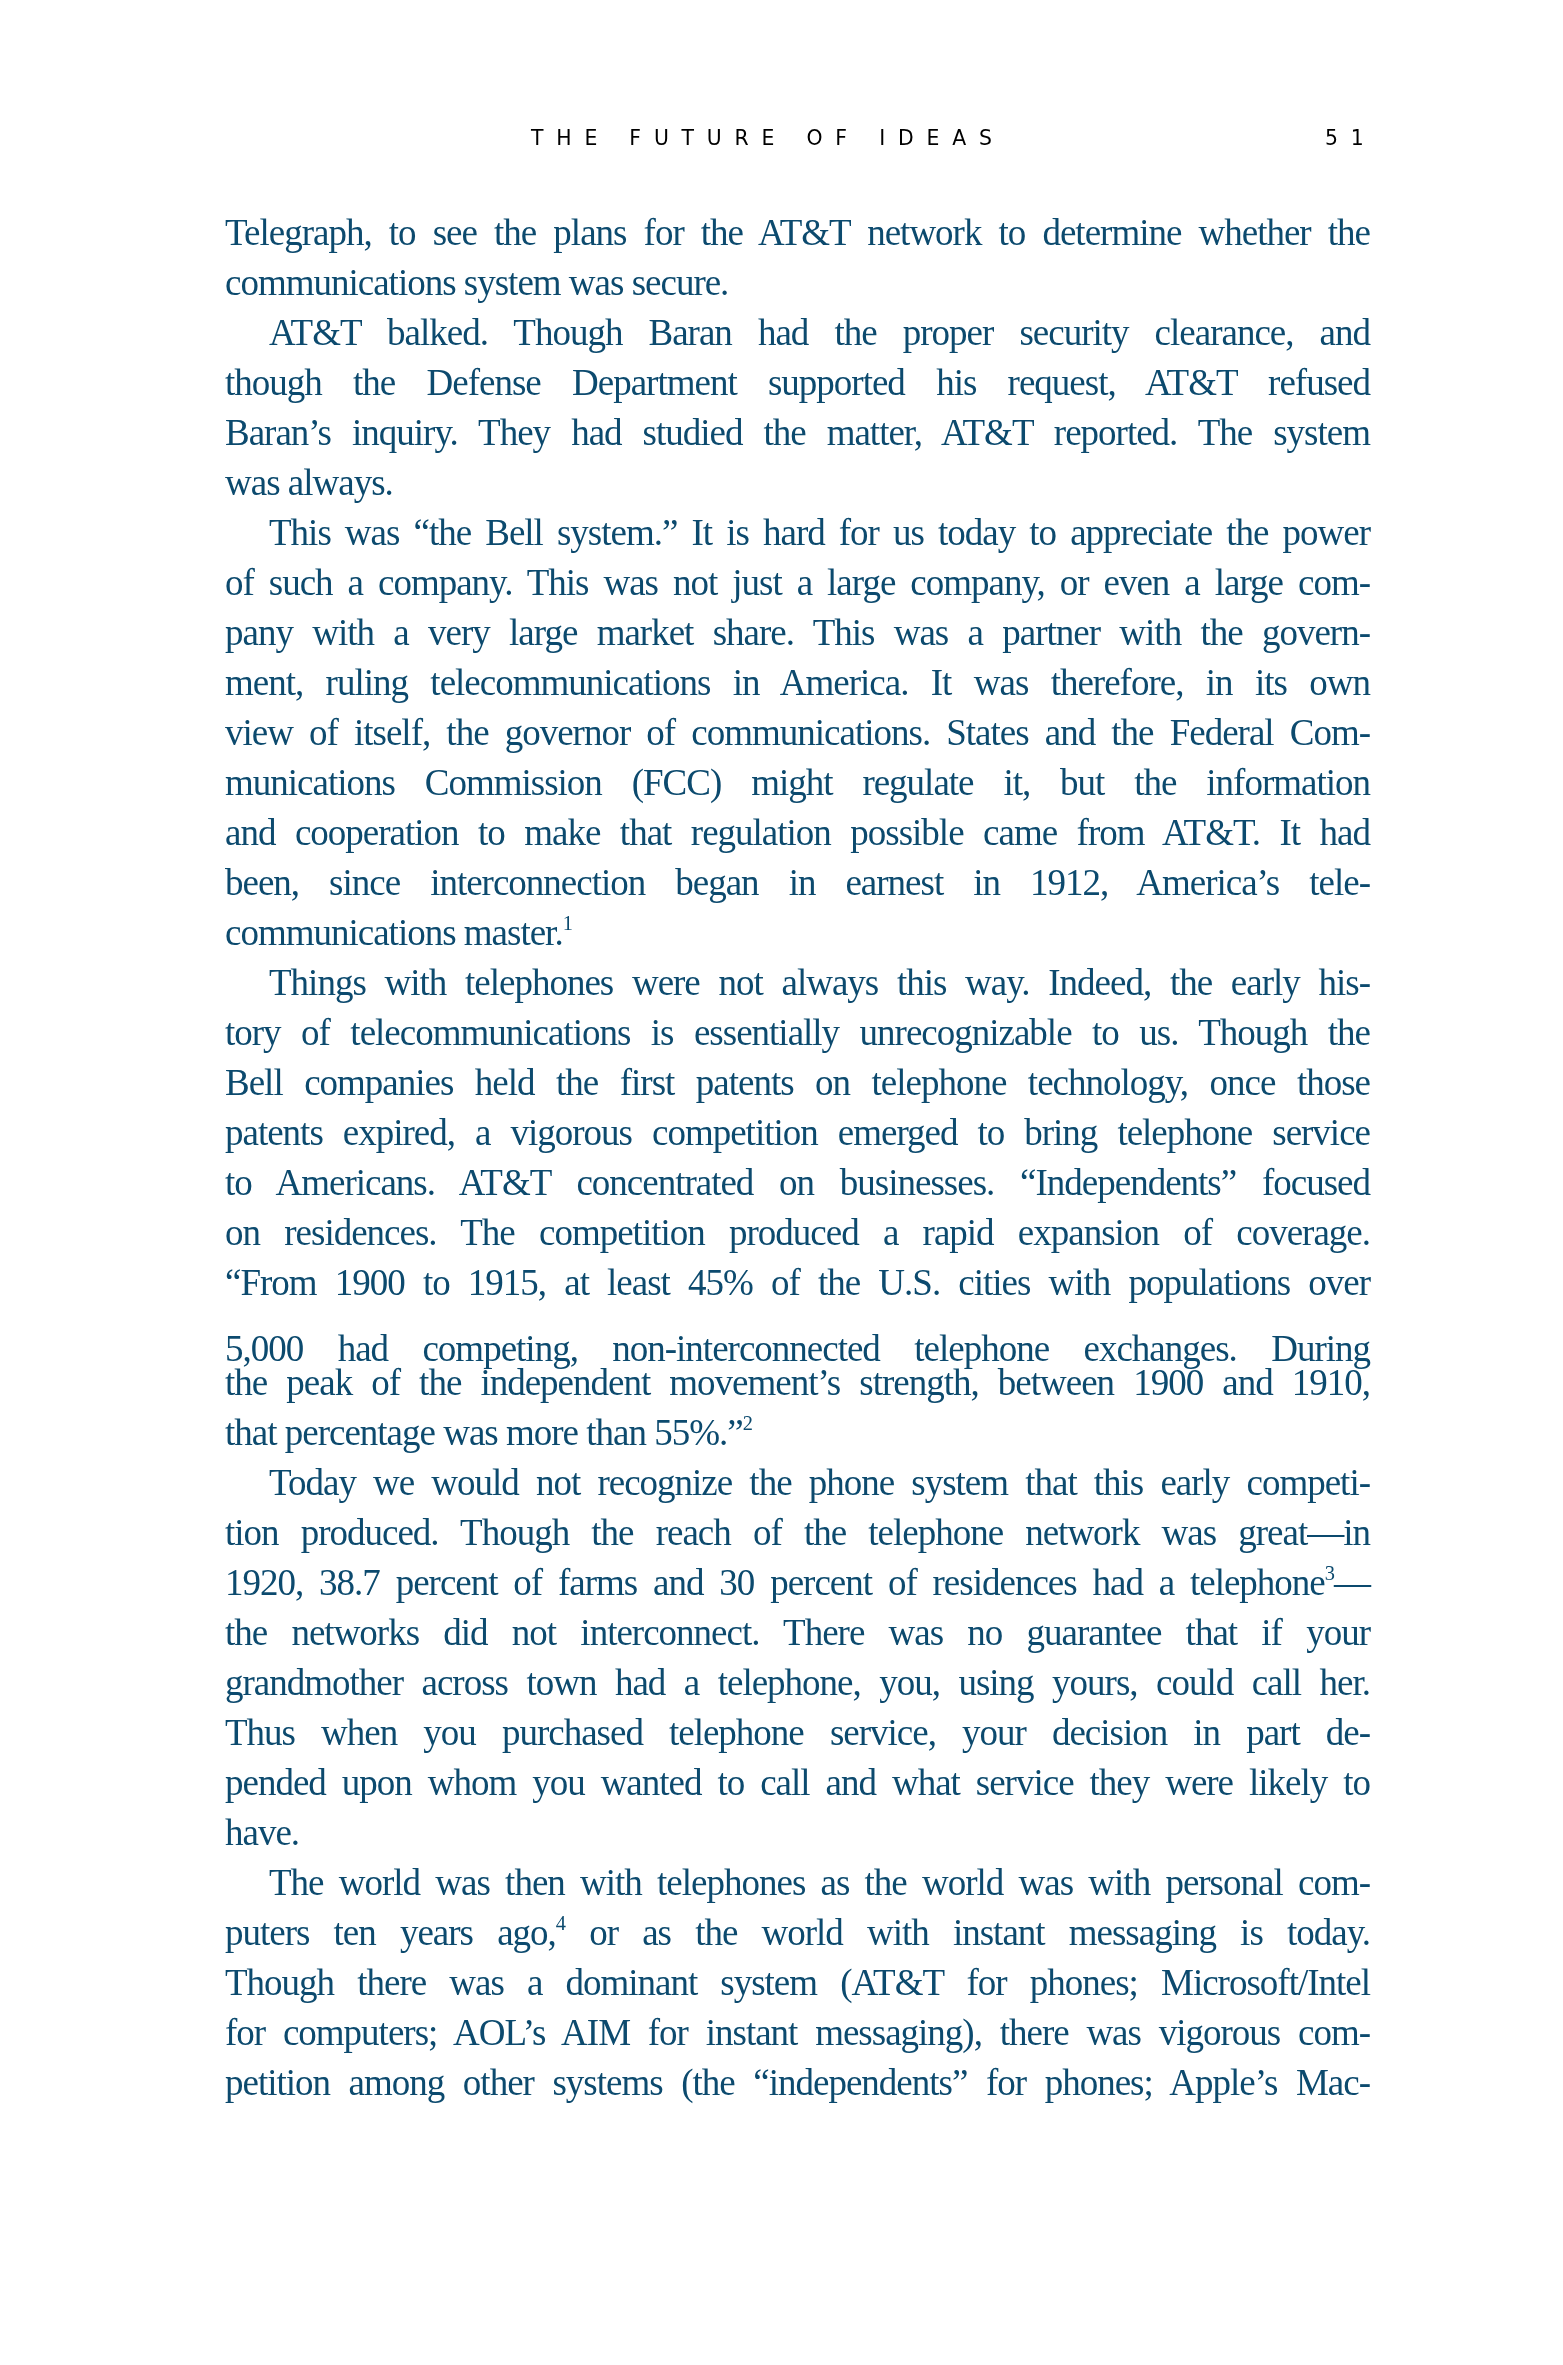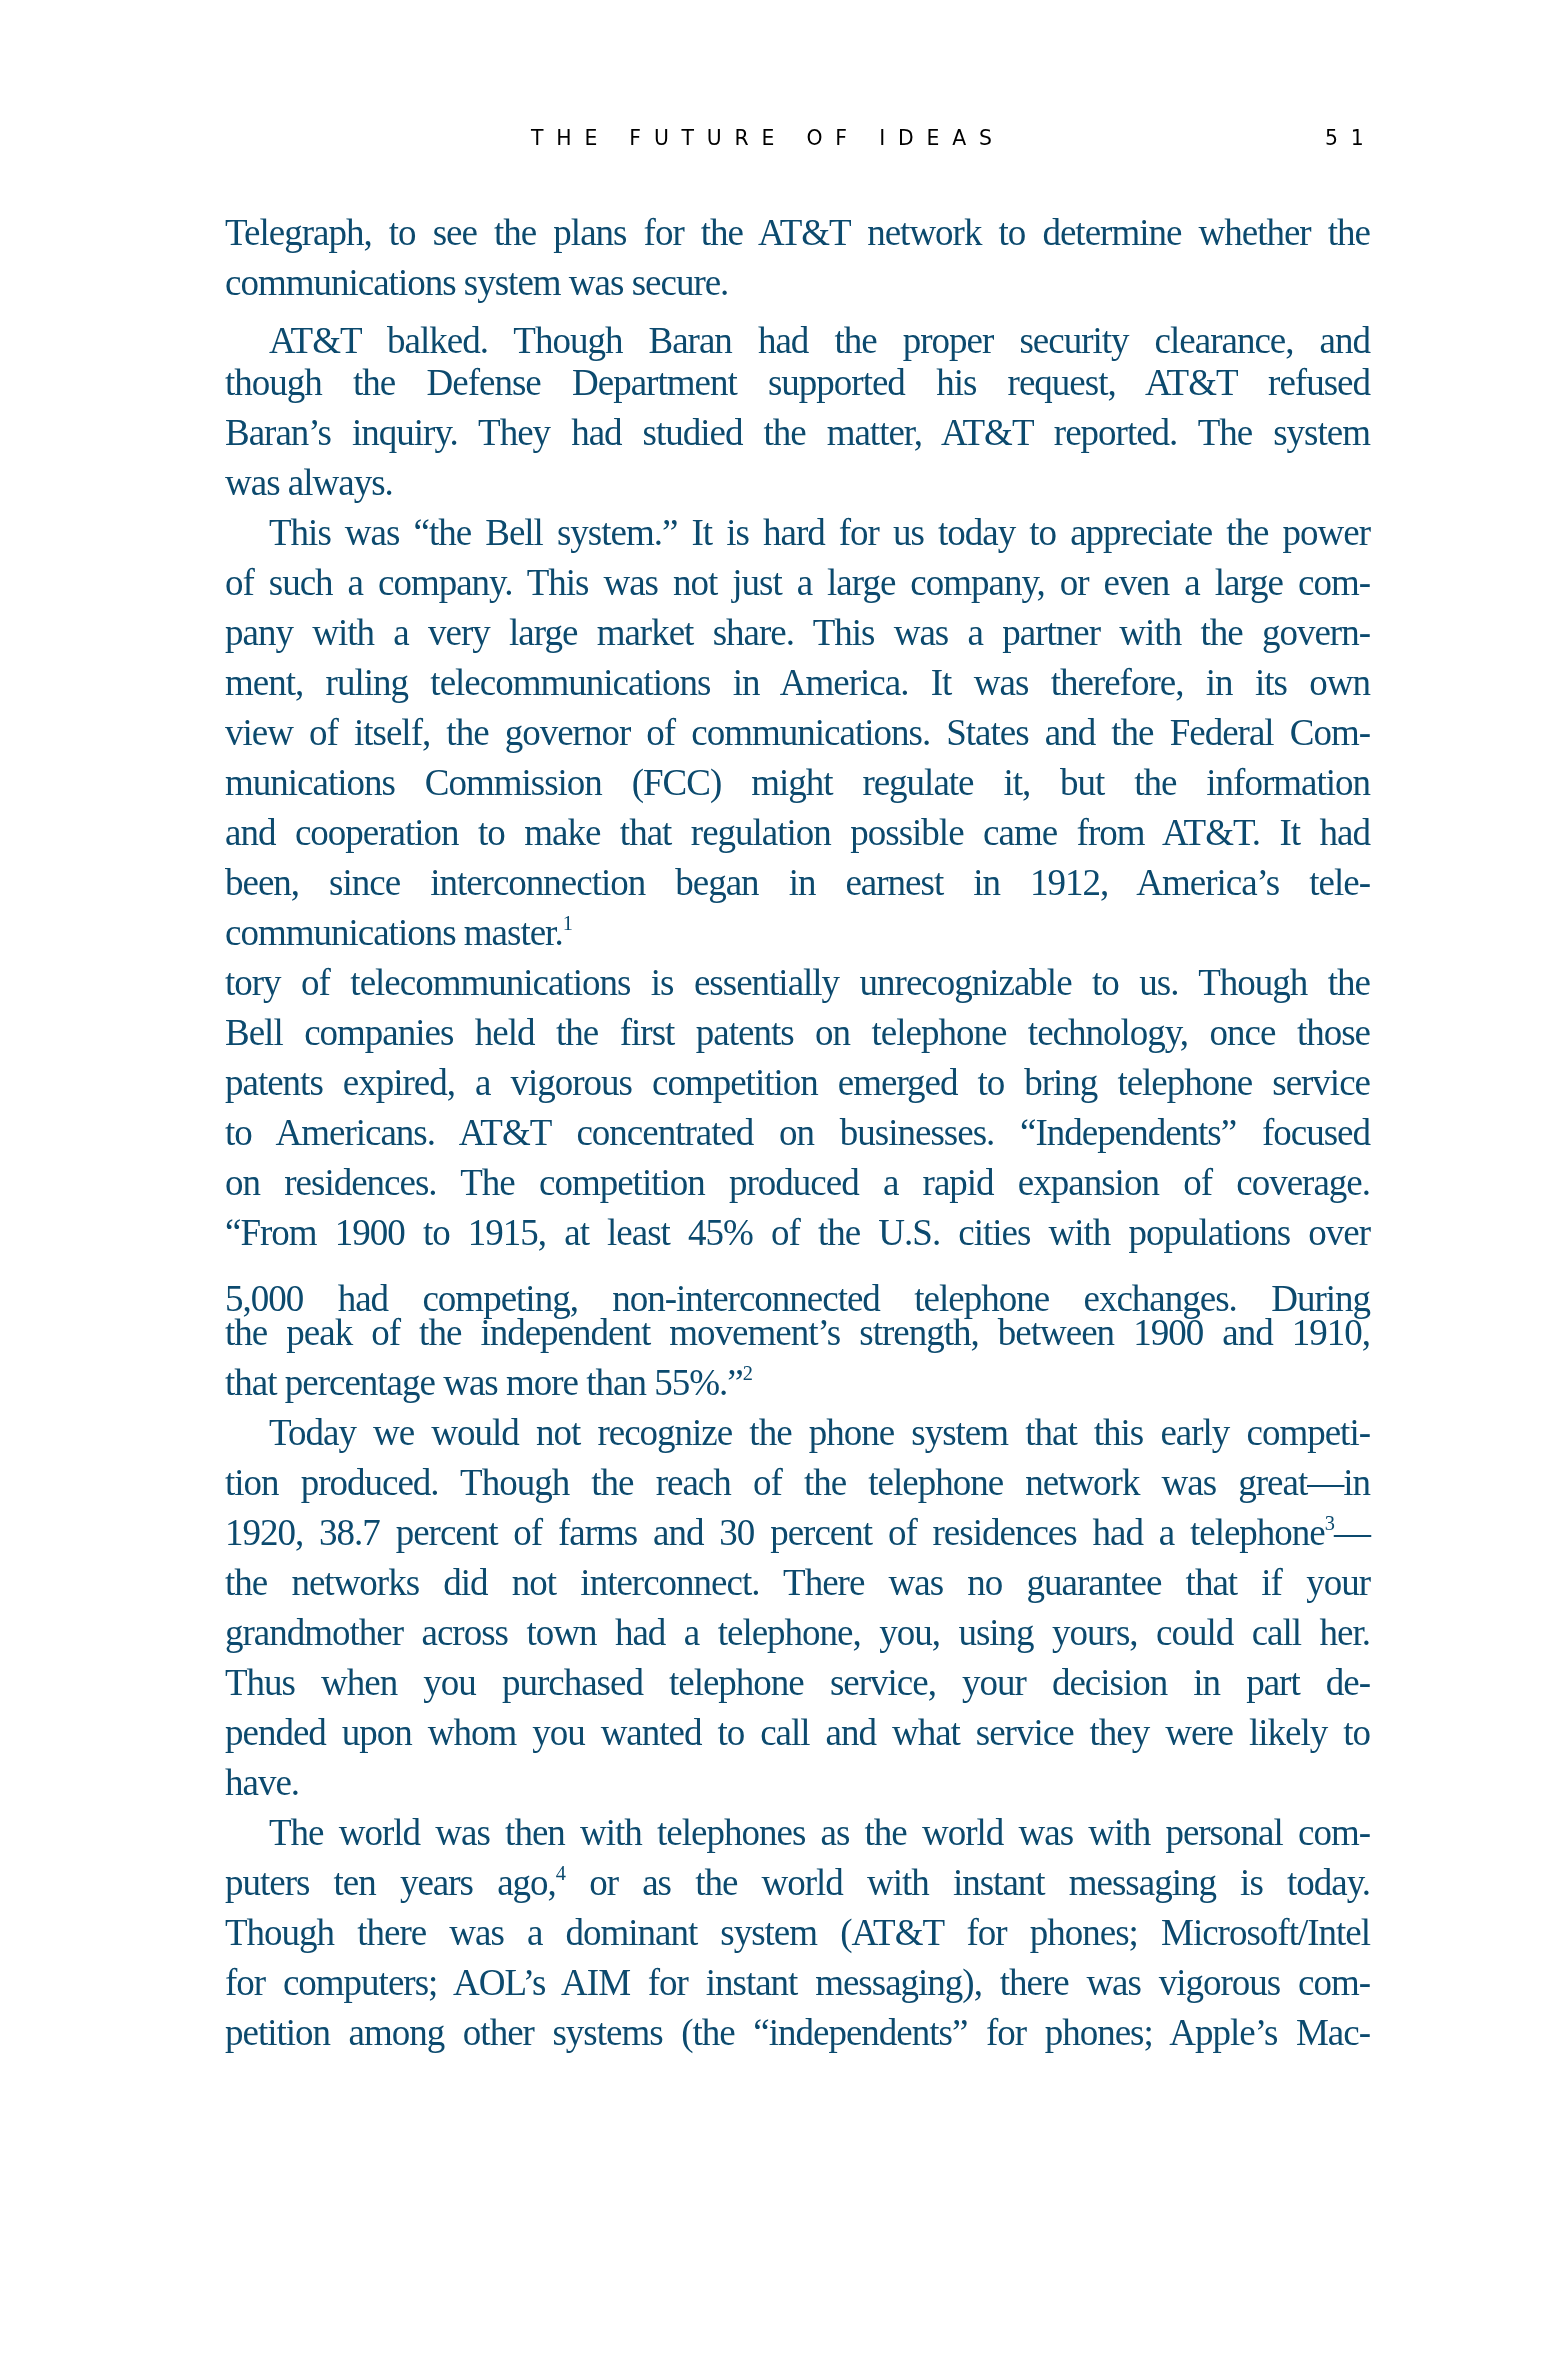--- a/index.html
+++ b/index.html
@@ -93,37 +93,38 @@
     <span class="title">THE FUTURE OF IDEAS</span>
     <span class="folio">51</span>
   </div>
 
   <div class="body-text" id="body-text">
       <div>
         <span class="line"><span class="txt" style="text-align-last: justify;">Telegraph, to see the plans for the AT&amp;T network to determine whether the</span></span>
         <span class="line last"><span class="txt" style="text-align-last: left;">communications system was secure.</span></span>
       </div>
       <div>
-        <span class="line indent"><span class="txt" style="text-align-last: justify; margin-top: 8px;">AT&amp;T balked. Though Baran had the proper security clearance, and</span></span>
+        <span class="line indent"><span class="txt" style="text-align-last: justify;">AT&amp;T balked. Though Baran had the proper security clearance, and</span></span>
         <span class="line"><span class="txt" style="text-align-last: justify;">though the Defense Department supported his request, AT&amp;T refused</span></span>
         <span class="line"><span class="txt" style="text-align-last: justify;">Baran’s inquiry. They had studied the matter, AT&amp;T reported. The system</span></span>
         <span class="line last"><span class="txt" style="text-align-last: left;">was always.</span></span>
       </div>
       <div>
         <span class="line indent"><span class="txt" style="text-align-last: justify;">This was “the Bell system.” It is hard for us today to appreciate the power</span></span>
         <span class="line"><span class="txt" style="text-align-last: justify;">of such a company. This was not just a large company, or even a large com-</span></span>
         <span class="line"><span class="txt" style="text-align-last: justify;">pany with a very large market share. This was a partner with the govern-</span></span>
         <span class="line"><span class="txt" style="text-align-last: justify;">ment, ruling telecommunications in America. It was therefore, in its own</span></span>
         <span class="line"><span class="txt" style="text-align-last: justify;">view of itself, the governor of communications. States and the Federal Com-</span></span>
         <span class="line"><span class="txt" style="text-align-last: justify;">munications Commission (FCC) might regulate it, but the information</span></span>
         <span class="line"><span class="txt" style="text-align-last: justify;">and cooperation to make that regulation possible came from AT&amp;T. It had</span></span>
         <span class="line"><span class="txt" style="text-align-last: justify;">been, since interconnection began in earnest in 1912, America’s tele-</span></span>
         <span class="line last"><span class="txt" style="text-align-last: left;">communications master.<sup>1</sup></span></span>
       </div>
       <div>
+        <span class="line indent"><span class="txt" style="text-align-last: justify;">Things with telephones were not always this way. Indeed, the early his-</span></span>
         <span class="line"><span class="txt" style="text-align-last: justify;">tory of telecommunications is essentially unrecognizable to us. Though the</span></span>
         <span class="line"><span class="txt" style="text-align-last: justify;">Bell companies held the first patents on telephone technology, once those</span></span>
         <span class="line"><span class="txt" style="text-align-last: justify;">patents expired, a vigorous competition emerged to bring telephone service</span></span>
         <span class="line"><span class="txt" style="text-align-last: justify;">to Americans. AT&amp;T concentrated on businesses. “Independents” focused</span></span>
         <span class="line"><span class="txt" style="text-align-last: justify;">on residences. The competition produced a rapid expansion of coverage.</span></span>
         <span class="line"><span class="txt" style="text-align-last: justify;">“From 1900 to 1915, at least 45% of the U.S. cities with populations over</span></span>
         <span class="line"><span class="txt" style="text-align-last: justify; margin-top: 16px;">5,000 had competing, non-interconnected telephone exchanges. During</span></span>
         <span class="line"><span class="txt" style="text-align-last: justify;">the peak of the independent movement’s strength, between 1900 and 1910,</span></span>
         <span class="line last"><span class="txt" style="text-align-last: left;">that percentage was more than 55%.”<sup>2</sup></span></span>
       </div>

